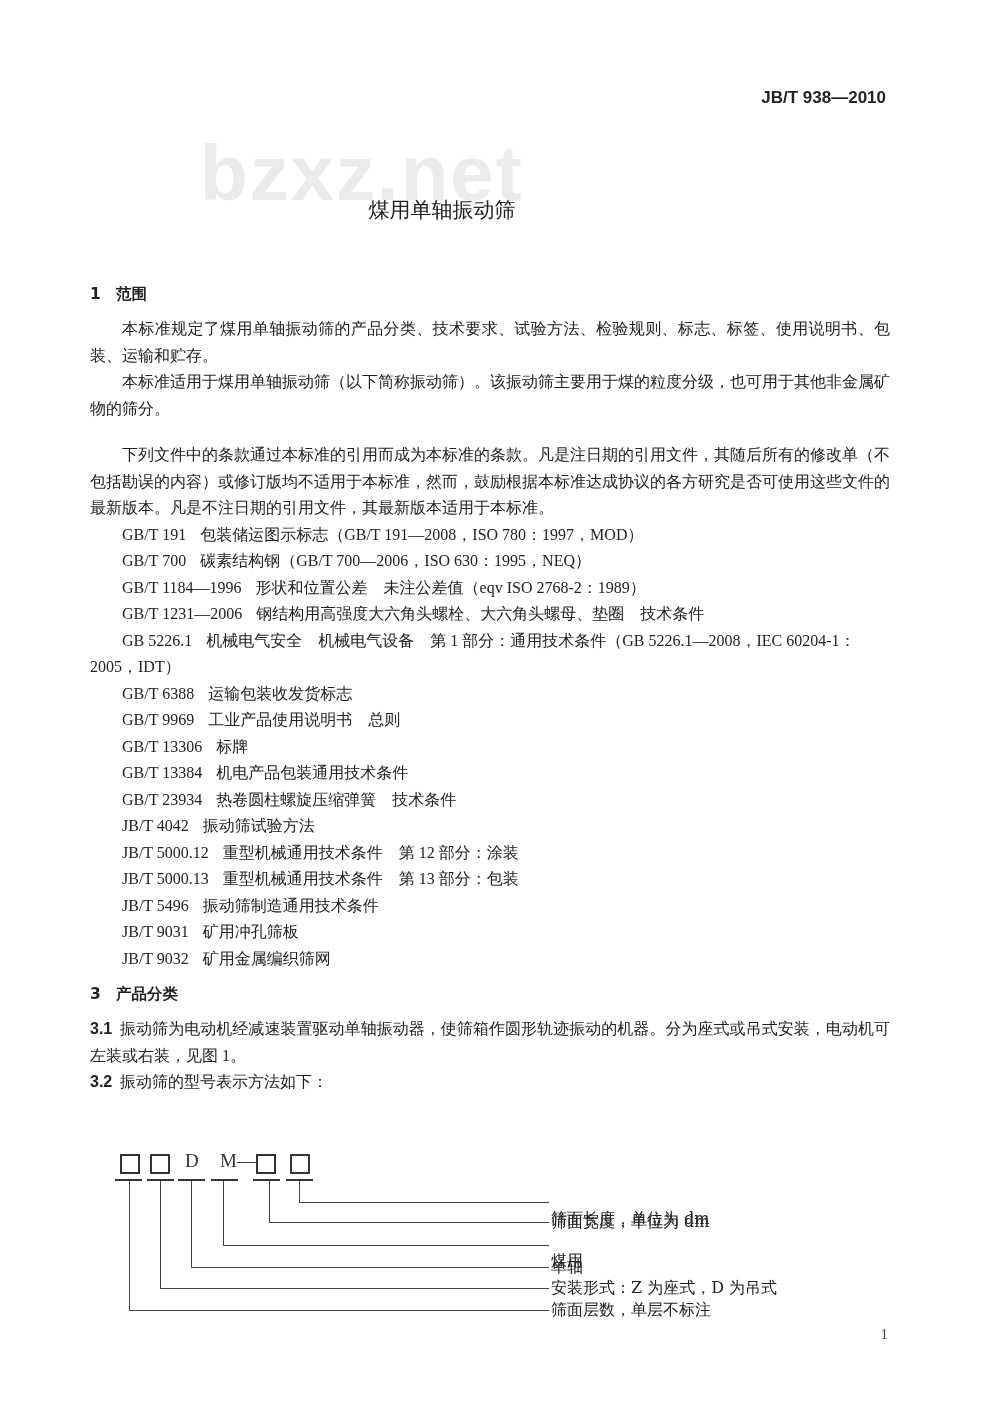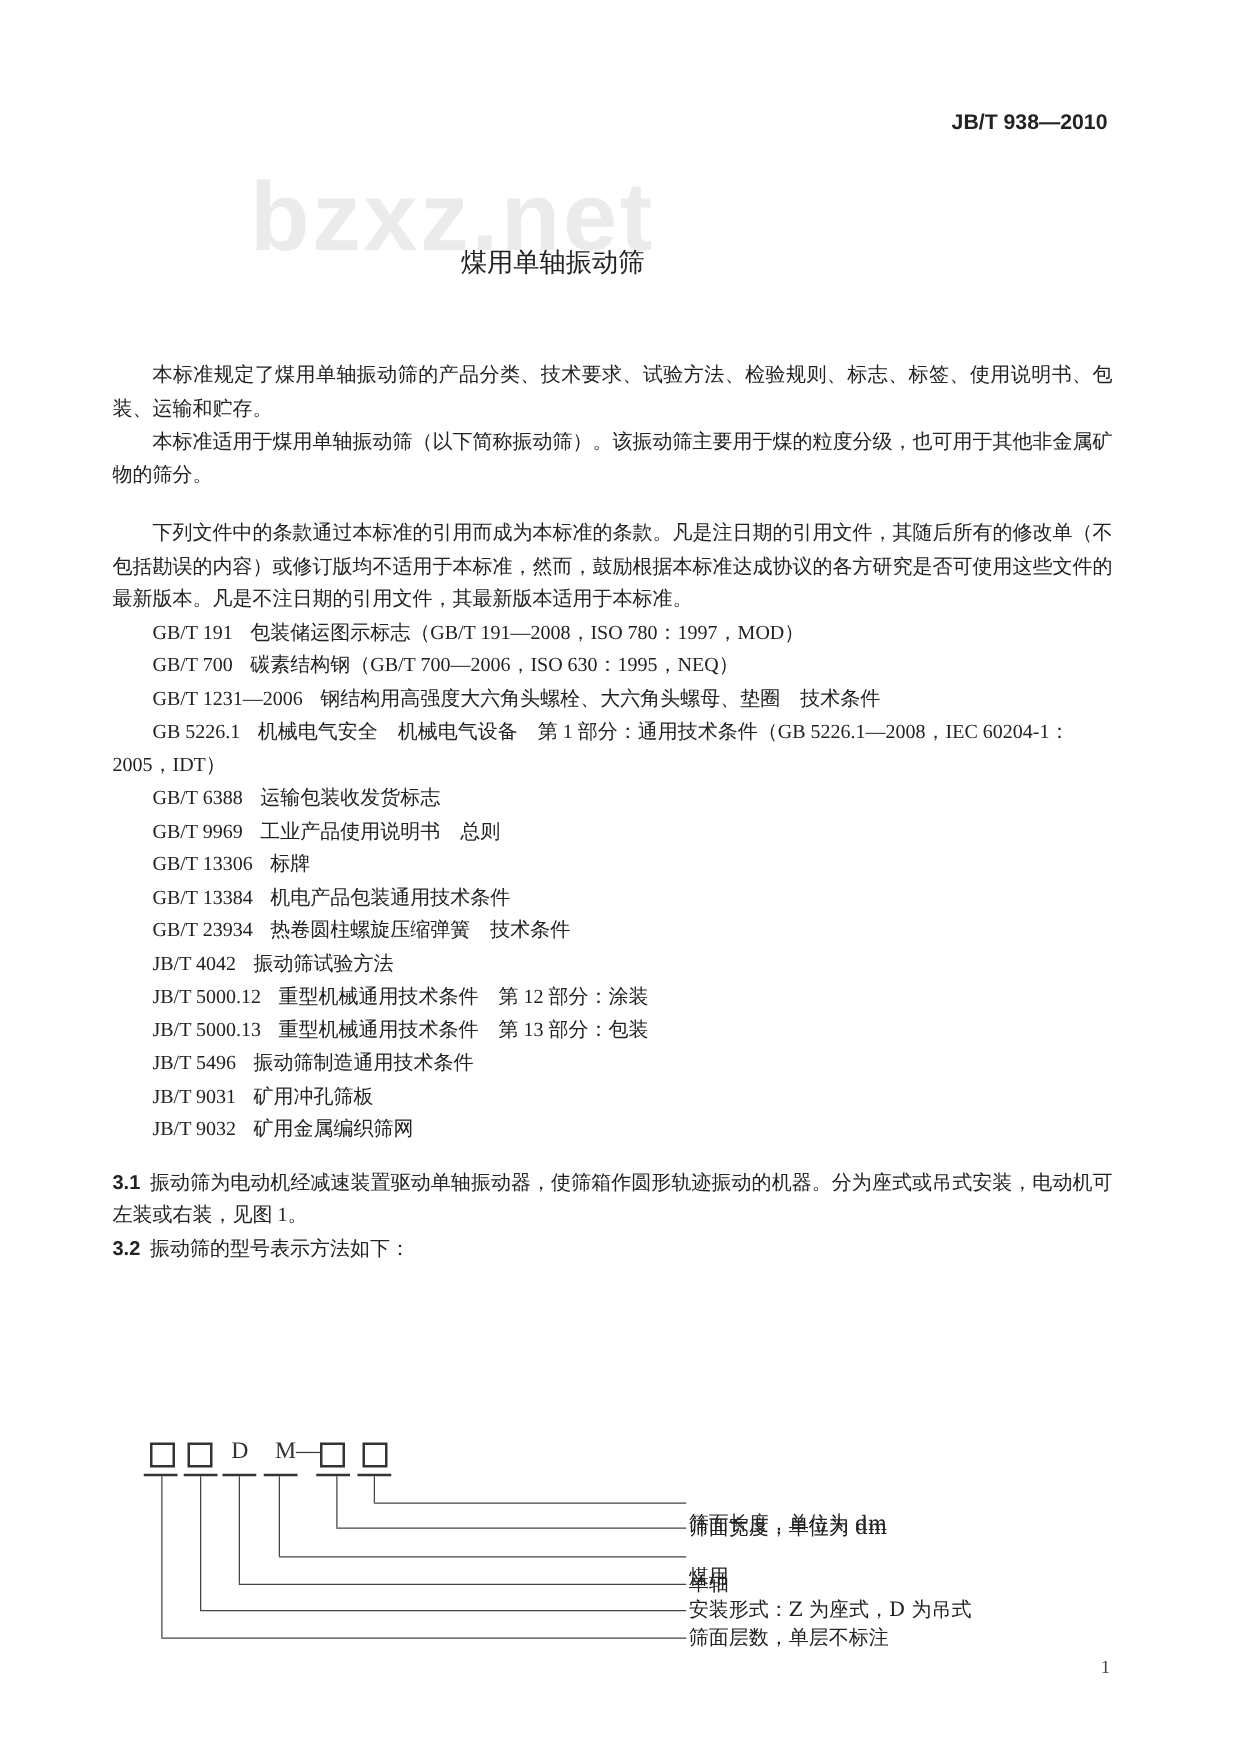--- a/index.html
+++ b/index.html
@@ -66,45 +66,52 @@
 </style>
 </head>
 <body>
 
 <div class="header-code">JB/T 938—2010</div>
 <div class="watermark">bzxz.net</div>
 <div class="doc-title">煤用单轴振动筛</div>
 
 <div class="content">
 
+  <div class="sec-head">
+    <span class="num">1</span><span>范围</span>
+  </div>
   <div class="gap-s"></div>
   <p class="p">本标准规定了煤用单轴振动筛的产品分类、技术要求、试验方法、检验规则、标志、标签、使用说明书、包装、运输和贮存。</p>
   <p class="p">本标准适用于煤用单轴振动筛（以下简称振动筛）。该振动筛主要用于煤的粒度分级，也可用于其他非金属矿物的筛分。</p>
   <div class="gap"></div>
 
   <div class="gap-s"></div>
   <p class="p">下列文件中的条款通过本标准的引用而成为本标准的条款。凡是注日期的引用文件，其随后所有的修改单（不包括勘误的内容）或修订版均不适用于本标准，然而，鼓励根据本标准达成协议的各方研究是否可使用这些文件的最新版本。凡是不注日期的引用文件，其最新版本适用于本标准。</p>
 
   <p class="ref"><span class="code">GB/T 191</span><span>包装储运图示标志（GB/T 191—2008，ISO 780：1997，MOD）</span></p>
   <p class="ref"><span class="code">GB/T 700</span><span>碳素结构钢（GB/T 700—2006，ISO 630：1995，NEQ）</span></p>
+  <p class="ref"><span class="code">GB/T 1184—1996</span><span>形状和位置公差　未注公差值（eqv ISO 2768-2：1989）</span></p>
   <p class="ref"><span class="code">GB/T 1231—2006</span><span>钢结构用高强度大六角头螺栓、大六角头螺母、垫圈　技术条件</span></p>
   <p class="ref wrap"><span class="code">GB 5226.1</span><span>机械电气安全　机械电气设备　第 1 部分：通用技术条件（GB 5226.1—2008，IEC 60204-1：2005，IDT）</span></p>
   <p class="ref"><span class="code">GB/T 6388</span><span>运输包装收发货标志</span></p>
   <p class="ref"><span class="code">GB/T 9969</span><span>工业产品使用说明书　总则</span></p>
   <p class="ref"><span class="code">GB/T 13306</span><span>标牌</span></p>
   <p class="ref"><span class="code">GB/T 13384</span><span>机电产品包装通用技术条件</span></p>
   <p class="ref"><span class="code">GB/T 23934</span><span>热卷圆柱螺旋压缩弹簧　技术条件</span></p>
   <p class="ref"><span class="code">JB/T 4042</span><span>振动筛试验方法</span></p>
   <p class="ref"><span class="code">JB/T 5000.12</span><span>重型机械通用技术条件　第 12 部分：涂装</span></p>
   <p class="ref"><span class="code">JB/T 5000.13</span><span>重型机械通用技术条件　第 13 部分：包装</span></p>
   <p class="ref"><span class="code">JB/T 5496</span><span>振动筛制造通用技术条件</span></p>
   <p class="ref"><span class="code">JB/T 9031</span><span>矿用冲孔筛板</span></p>
   <p class="ref"><span class="code">JB/T 9032</span><span>矿用金属编织筛网</span></p>
   <div class="gap-s"></div>
 
+  <div class="sec-head">
+    <span class="num">3</span><span>产品分类</span>
+  </div>
   <div class="gap-s"></div>
   <p class="p noindent"><span class="clause-num">3.1</span><span>振动筛为电动机经减速装置驱动单轴振动器，使筛箱作圆形轨迹振动的机器。分为座式或吊式安装，电动机可左装或右装，见图 1。</span></p>
   <p class="p noindent"><span class="clause-num">3.2</span><span>振动筛的型号表示方法如下：</span></p>
 </div>
 
 <div class="diagram">
   <div class="box" style="left:10px"></div>
   <div class="box" style="left:40px"></div>
   <div class="letter" style="left:75px">D</div>
   <div class="letter" style="left:110px">M—</div>

